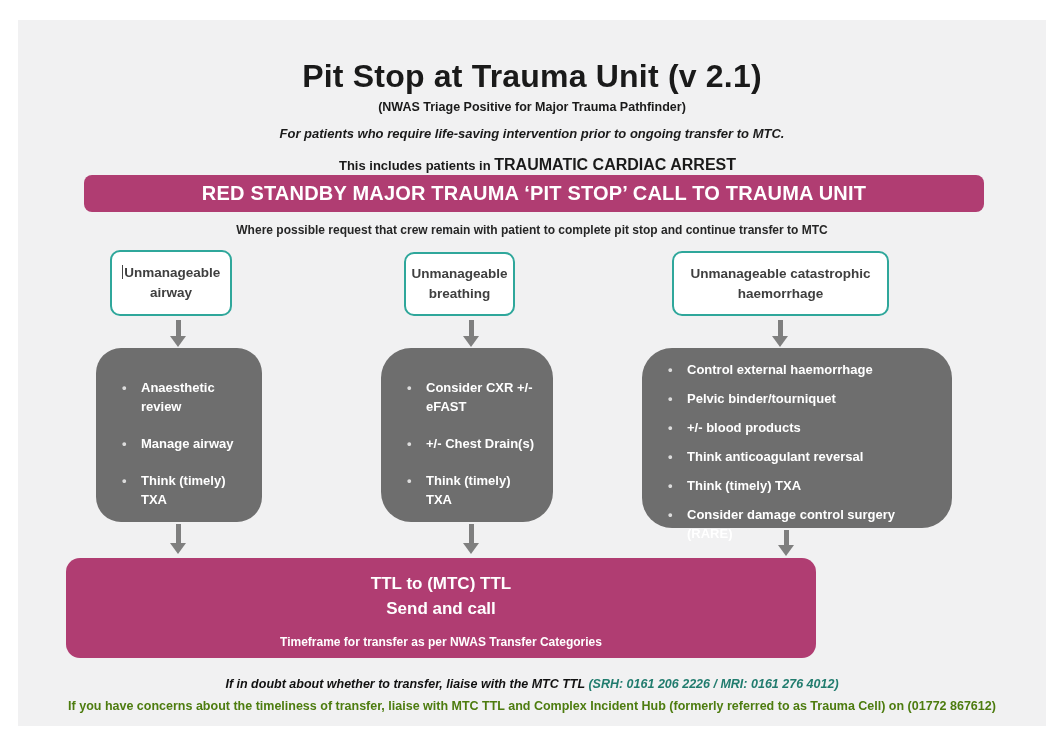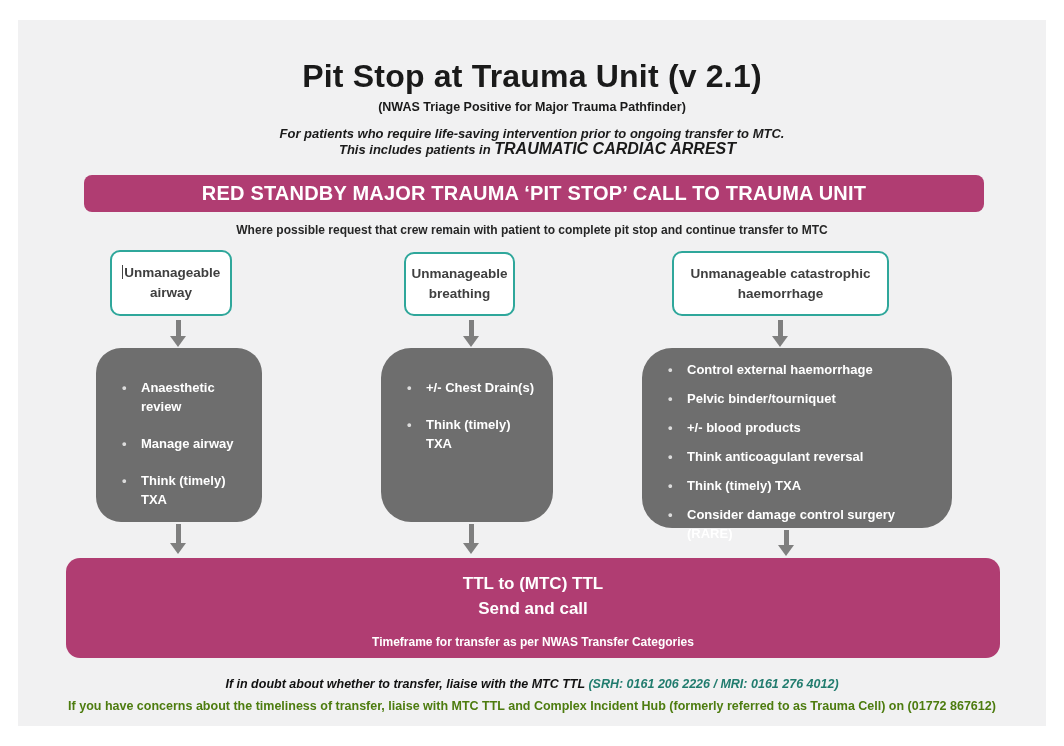--- a/index.html
+++ b/index.html
@@ -22,21 +22,21 @@
   #canvas{
     position:absolute;left:18px;top:20px;width:1028px;height:706px;
     background:var(--canvas-bg);
   }
   .abs{position:absolute;}
   .centered{left:0;width:100%;text-align:center;}
 
   .title{top:38px;font-size:32px;font-weight:bold;letter-spacing:.2px;}
   .subtitle{top:80px;font-size:12.5px;font-weight:bold;}
   .intro1{top:106px;font-size:13px;font-weight:bold;font-style:italic;}
-  .intro2{top:120px;font-size:13px;font-weight:bold;font-style:italic;padding-left:11px;}
+  .intro2{top:136px;font-size:13px;font-weight:bold;padding-left:11px;}
   .intro2 .em{font-size:16px;}
 
   .banner{
     left:66px;top:155px;width:900px;height:37px;border-radius:8px;
     background:var(--magenta);color:#fff;font-weight:bold;font-size:20px;
     text-align:center;line-height:37px;letter-spacing:.2px;
   }
   .crew-note{top:203px;font-size:12px;font-weight:bold;color:#262626;}
 
   .cond{
@@ -67,21 +67,21 @@
   .g3{left:624px;top:328px;width:310px;height:180px;padding-top:12px;}
   ul.actions{list-style:none;margin:0;padding:0;}
   li.action{
     position:relative;padding-left:25px;font-weight:bold;font-size:13px;line-height:19px;
   }
   li.action::before{content:"\2022";position:absolute;left:6px;color:#DCDCDC;}
   .g1 li.action, .g2 li.action{margin-bottom:18px;}
   .g3 li.action{margin-bottom:10px;}
 
   .transfer{
-    left:48px;top:538px;width:934px;height:100px;border-radius:14px;
+    left:48px;top:538px;width:750px;height:100px;border-radius:14px;
     background:var(--magenta);color:#fff;text-align:center;
     display:flex;flex-direction:column;align-items:center;padding-top:13px;
   }
   .transfer .big{font-size:17px;font-weight:bold;line-height:25px;}
   .transfer .small{font-size:12px;font-weight:bold;margin-top:14px;}
 
   .footer1{top:657px;font-size:12.5px;font-weight:bold;font-style:italic;color:#111;}
   .footer1 .contacts{color:var(--contact-teal);}
   .footer2{top:679px;font-size:12.5px;font-weight:bold;color:#4d7c0f;}
 </style>
@@ -124,20 +124,21 @@
 
   <div class="abs gbox g1">
     <ul class="actions">
       <li class="action">Anaesthetic review</li>
       <li class="action">Manage airway</li>
       <li class="action">Think (timely) TXA</li>
     </ul>
   </div>
   <div class="abs gbox g2">
     <ul class="actions">
+      <li class="action">Consider CXR +/- eFAST</li>
       <li class="action">+/- Chest Drain(s)</li>
       <li class="action">Think (timely) TXA</li>
     </ul>
   </div>
   <div class="abs gbox g3">
     <ul class="actions">
       <li class="action">Control external haemorrhage</li>
       <li class="action">Pelvic binder/tourniquet</li>
       <li class="action">+/- blood products</li>
       <li class="action">Think anticoagulant reversal</li>

